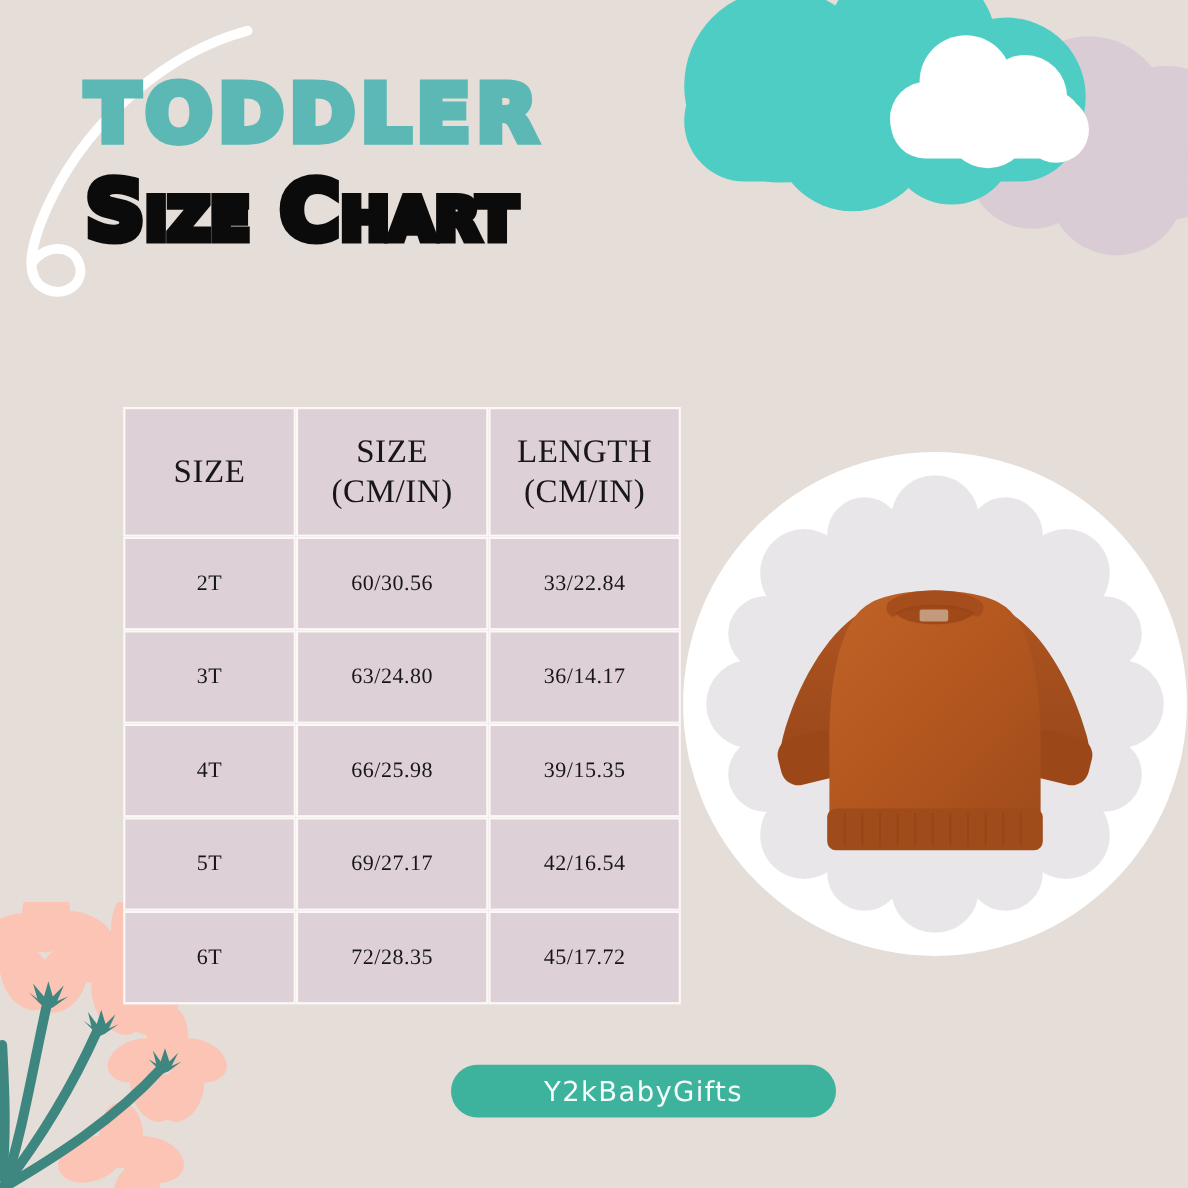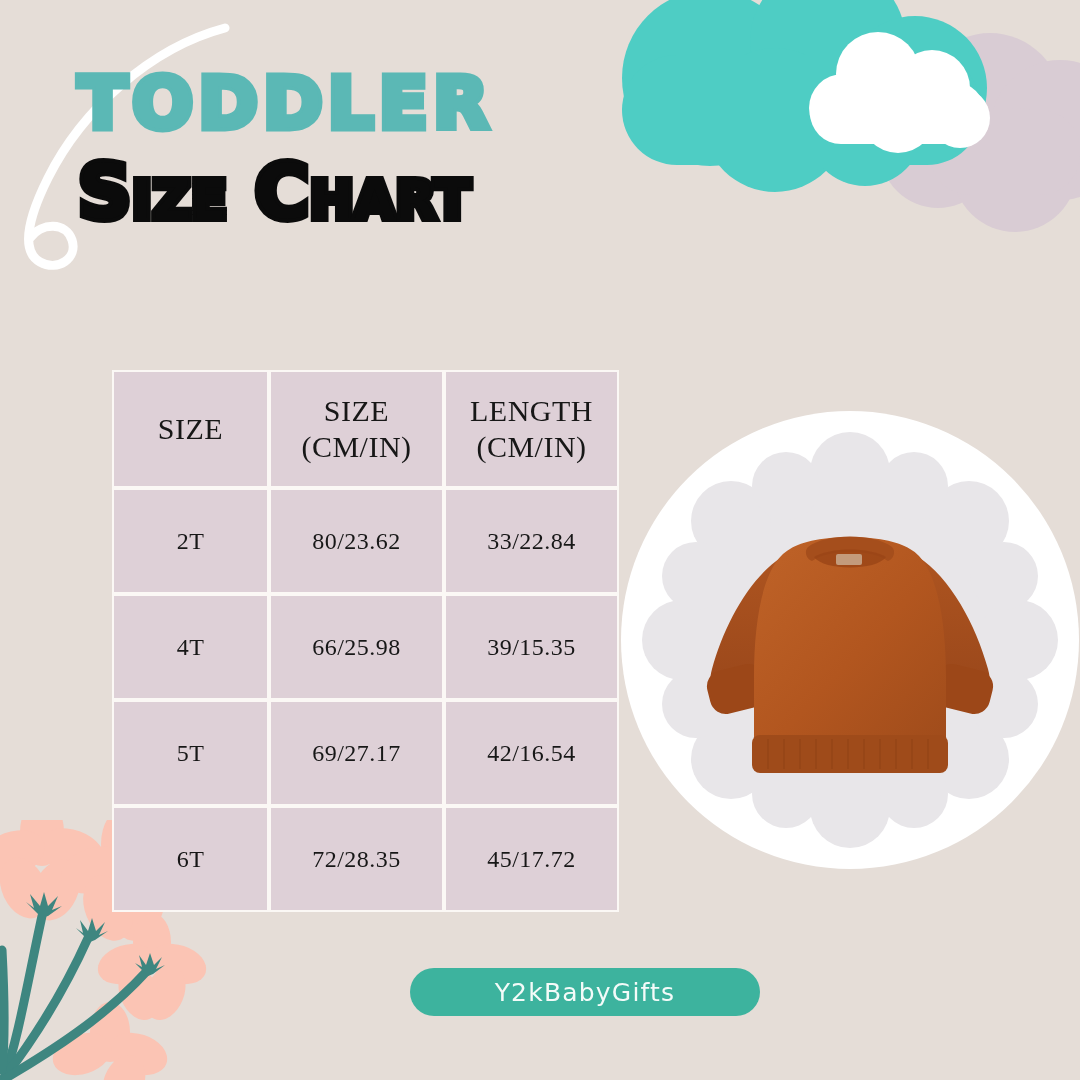--- a/index.html
+++ b/index.html
@@ -65,21 +65,21 @@
     color:#171717;
   }
   #size-table th {
     font-size:30px;
     font-weight:400;
     height:118px;
     line-height:36px;
     letter-spacing:0.5px;
   }
   #size-table td {
-    font-size:24px;
+    font-size:20px;
     height:85px;
     letter-spacing:0.5px;
   }
   .col-size   { width:157px; }
   .col-width  { width:175px; }
   .col-length { width:175px; }
   .hdr-sub { display:block; }
 
   
   #product-circle {
@@ -224,22 +224,27 @@
       </th>
       <th class="col-length">
         <span>LENGTH</span>
         <span class="hdr-sub">(CM/IN)</span>
       </th>
     </tr>
   </thead>
   <tbody>
     <tr>
       <td>2T</td>
-      <td>80/23.62</td>
+      <td>60/30.56</td>
       <td>33/22.84</td>
+    </tr>
+    <tr>
+      <td>3T</td>
+      <td>63/24.80</td>
+      <td>36/14.17</td>
     </tr>
     <tr>
       <td>4T</td>
       <td>66/25.98</td>
       <td>39/15.35</td>
     </tr>
     <tr>
       <td>5T</td>
       <td>69/27.17</td>
       <td>42/16.54</td>

